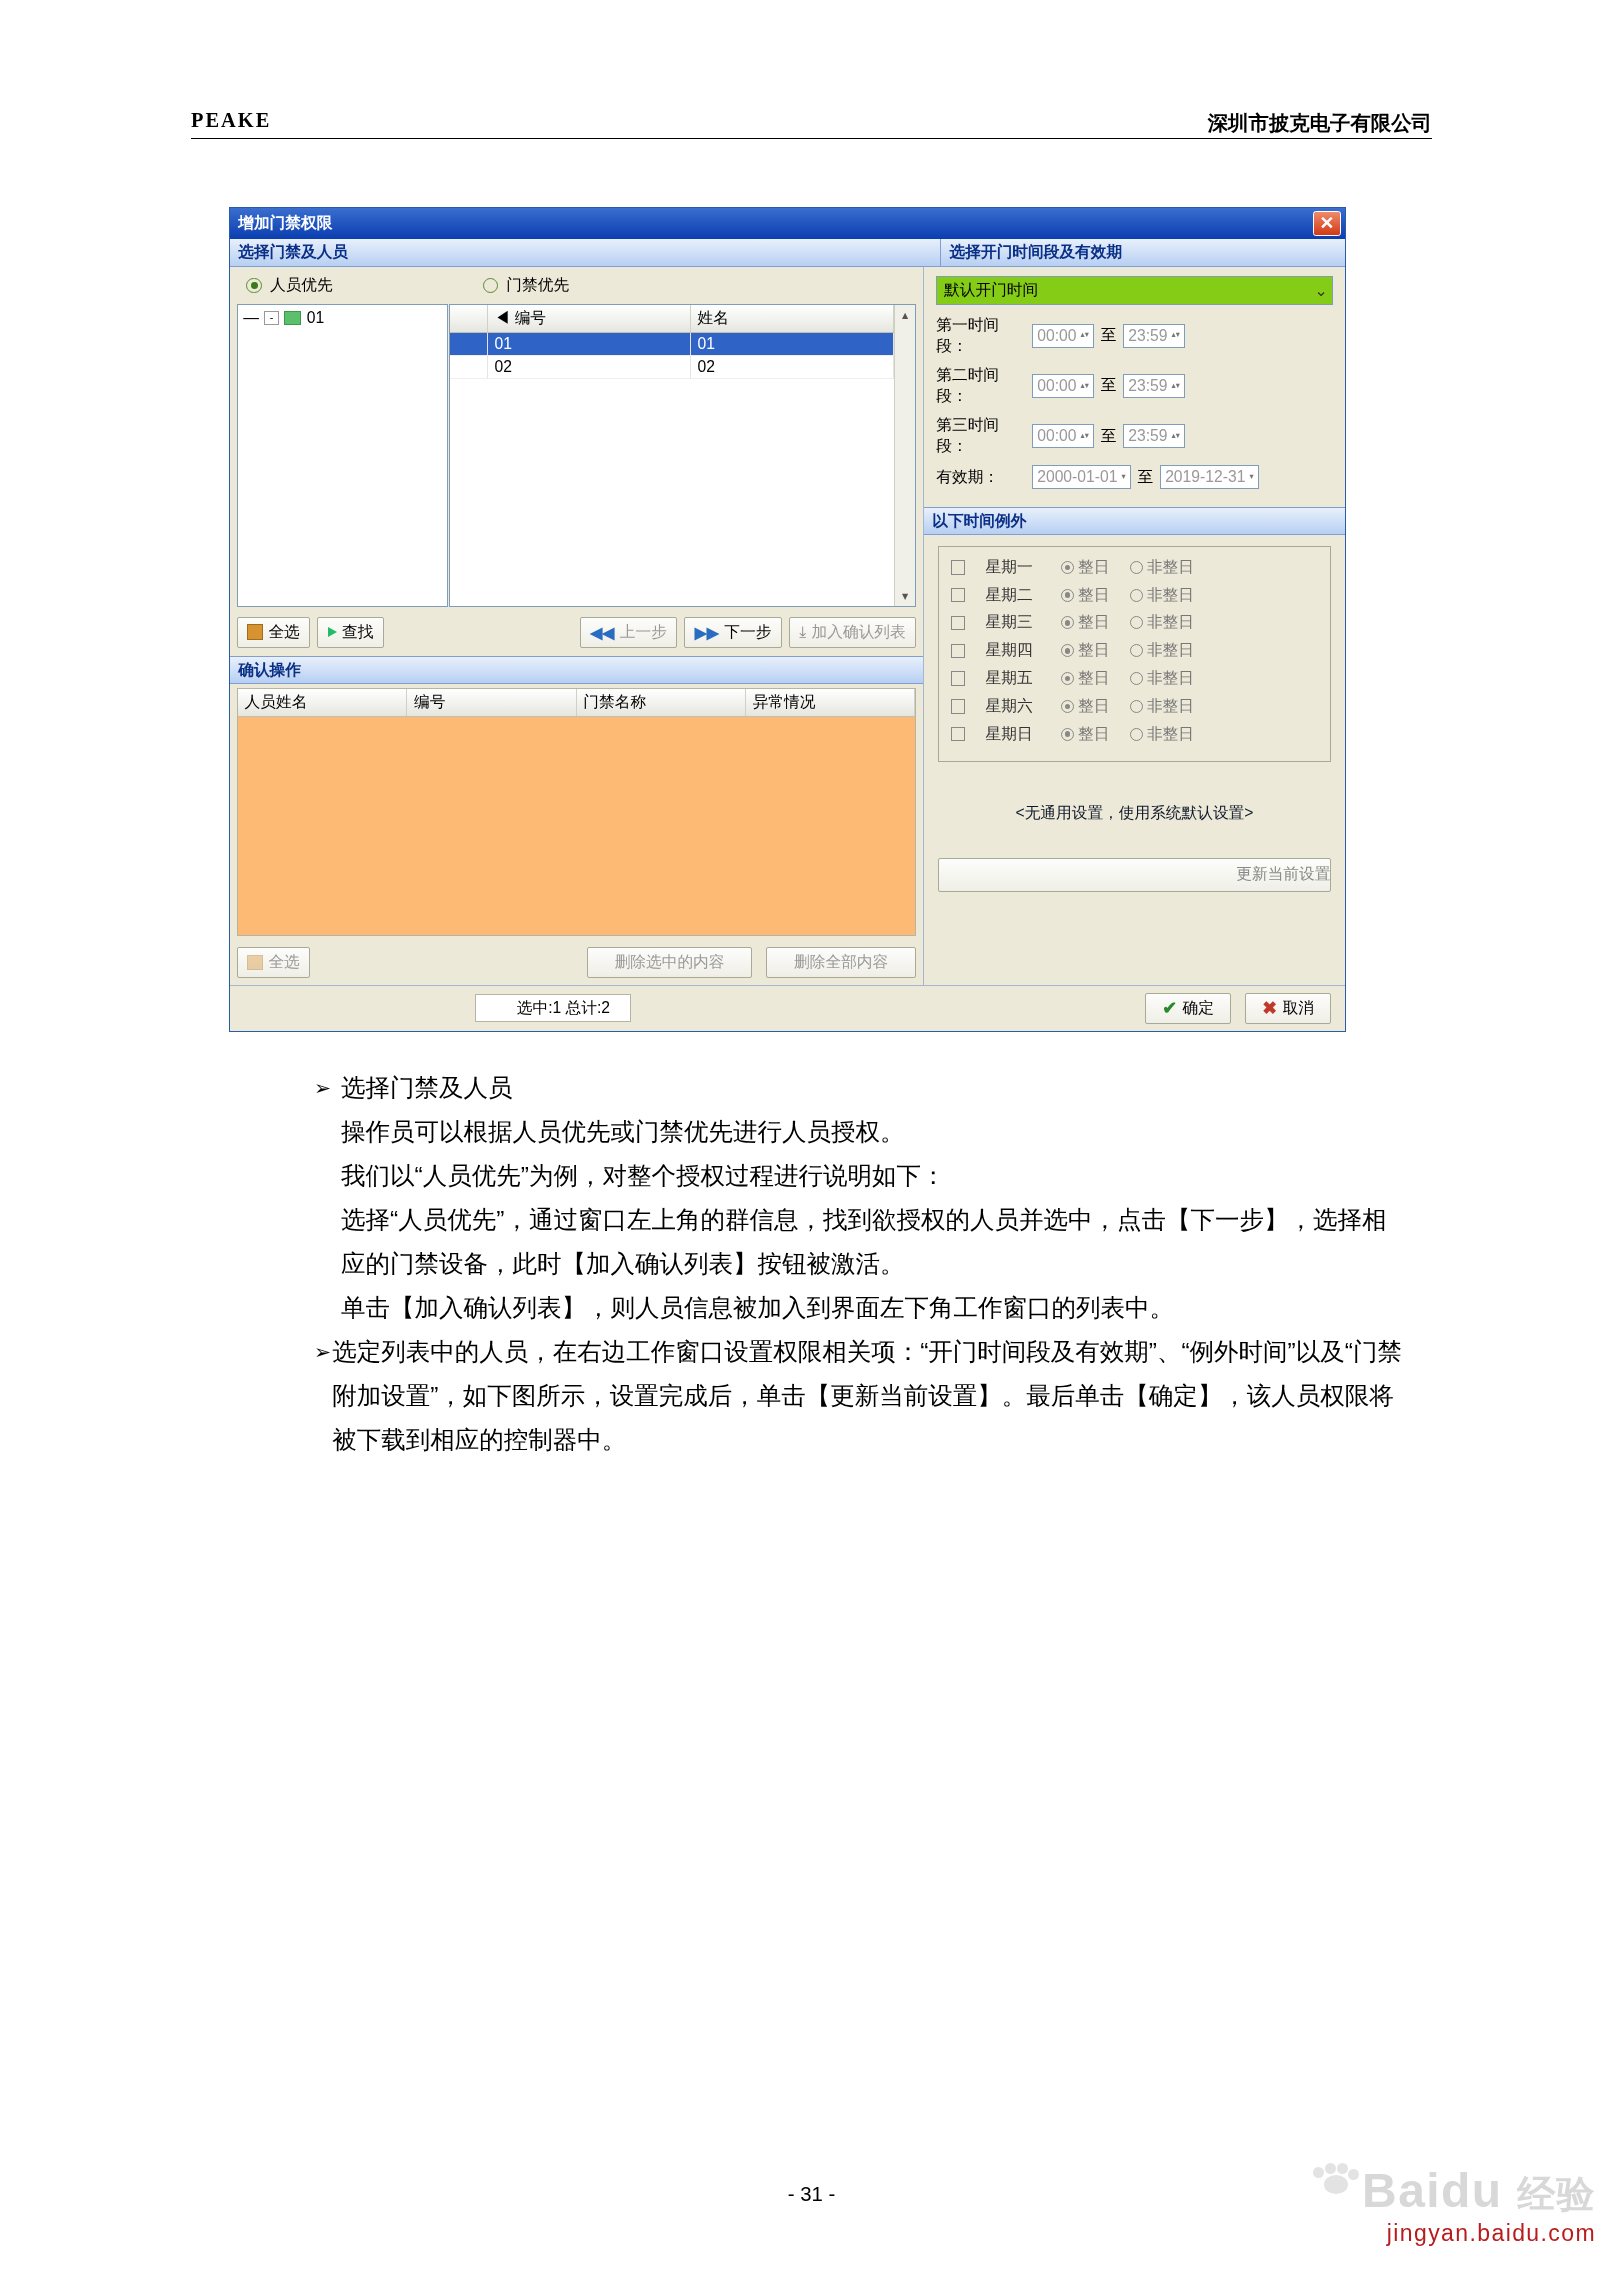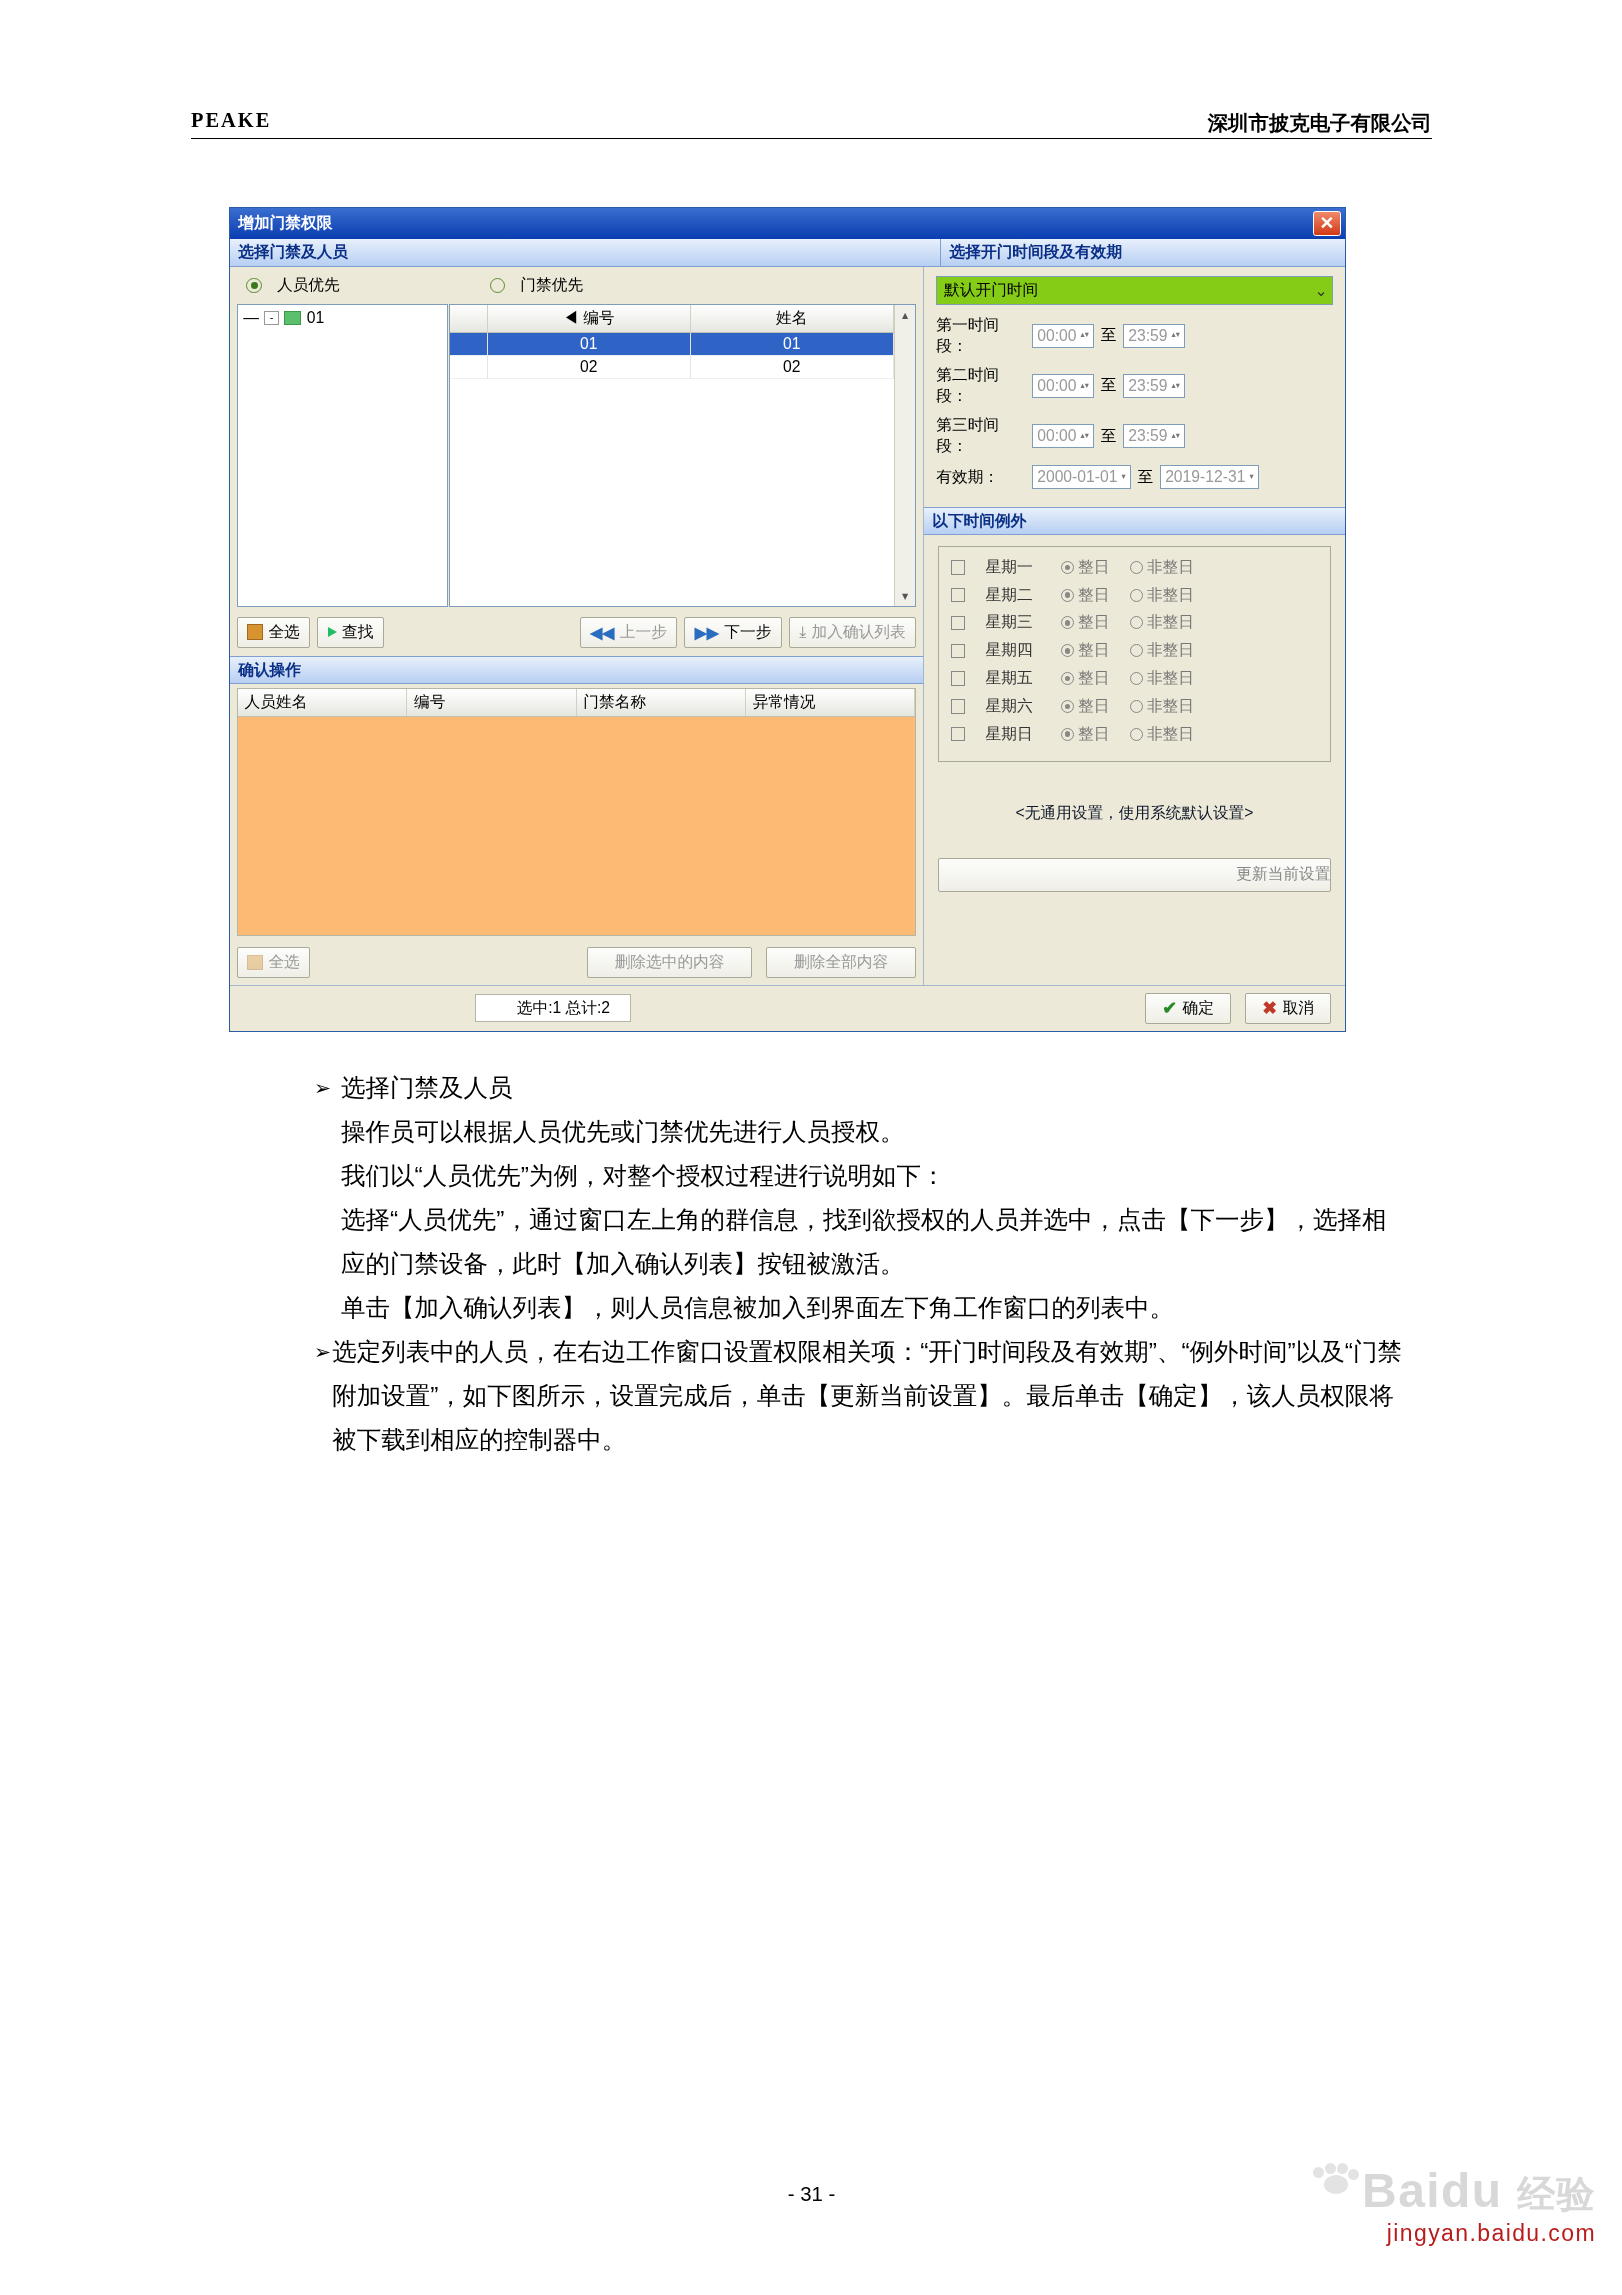--- a/index.html
+++ b/index.html
@@ -14,32 +14,32 @@
   .subheads { display:flex; }
   .subheads > div { background:linear-gradient(#e8f0fb,#b7cff3); color:#0a2f87; font-weight:bold; padding:2.7px 8.2px; border-bottom:0.7px solid #7f9fd1; }
   .sh-left { width:694px; border-right:0.7px solid #7f9fd1;}
   .sh-right { flex:1; }
 
   .body { display:flex; }
   .left-col { width:694px; border-right:0.7px solid #a5b6cf; box-sizing:border-box; }
   .right-col { flex:1; box-sizing:border-box; }
 
   .radio-row { display:flex; gap:150px; padding:8.2px 16.4px; }
-  .radio { display:flex; align-items:center; gap:15px;text-align:center; }
+  .radio { display:flex; align-items:center; gap:8px;text-align:center; }
   .radio .dot { width:13.6px; height:13.6px; border:0.7px solid #5a8c2e; border-radius:50%; display:inline-flex; align-items:center; justify-content:center; }
   .radio.checked .dot::after { content:""; width:6.8px; height:6.8px; background:#3a7a1a; border-radius:50%; }
 
   .panes { display:flex; padding:0 6.8px 6.8px 6.8px; gap:1.4px; }
   .tree { width:211px; height:303px; background:#fff; border:0.7px solid #7f9db9; box-sizing:border-box; padding:4.1px 5.5px; }
   .tree-item { display:flex; align-items:center; gap:5.5px; }
   .tree-item .sq { width:12.3px; height:12.3px; border:0.7px solid #999; font-size:11px; line-height:11px; text-align:center;}
   .tree-item .folder { width:15px; height:12.3px; background:#5cbf6b; border:0.7px solid #3a9a48; }
 
   .grid { flex:1; background:#fff; border:0.7px solid #7f9db9; position:relative; box-sizing:border-box; display:flex; }
-  .grid-inner { flex:1;text-align:center; }
+  .grid-inner { flex:1; }
   .grid-scroll { width:20.4px; background:#f0f0e8; border-left:0.7px solid #cfcfc0; display:flex; flex-direction:column; align-items:center; justify-content:space-between; padding:2.7px 0;}
   .grid-scroll .arr { color:#555; font-size:12.3px; }
   .grid-header { display:flex; background:linear-gradient(#fff,#e6e6e0); border-bottom:0.7px solid #c0c0b0; }
   .grid-header > div { padding:2.7px 6.8px; border-right:0.7px solid #d0d0c4; }
   .gh-chk { width:23px; }
   .gh1 { flex:1; }
   .gh2 { flex:1; }
   .grid-row { display:flex; }
   .grid-row > div { padding:2px 6.8px; border-right:0.7px solid #e4e4e4; border-bottom:0.7px solid #efefef;}
   .grid-row .chk { width:23px; }

